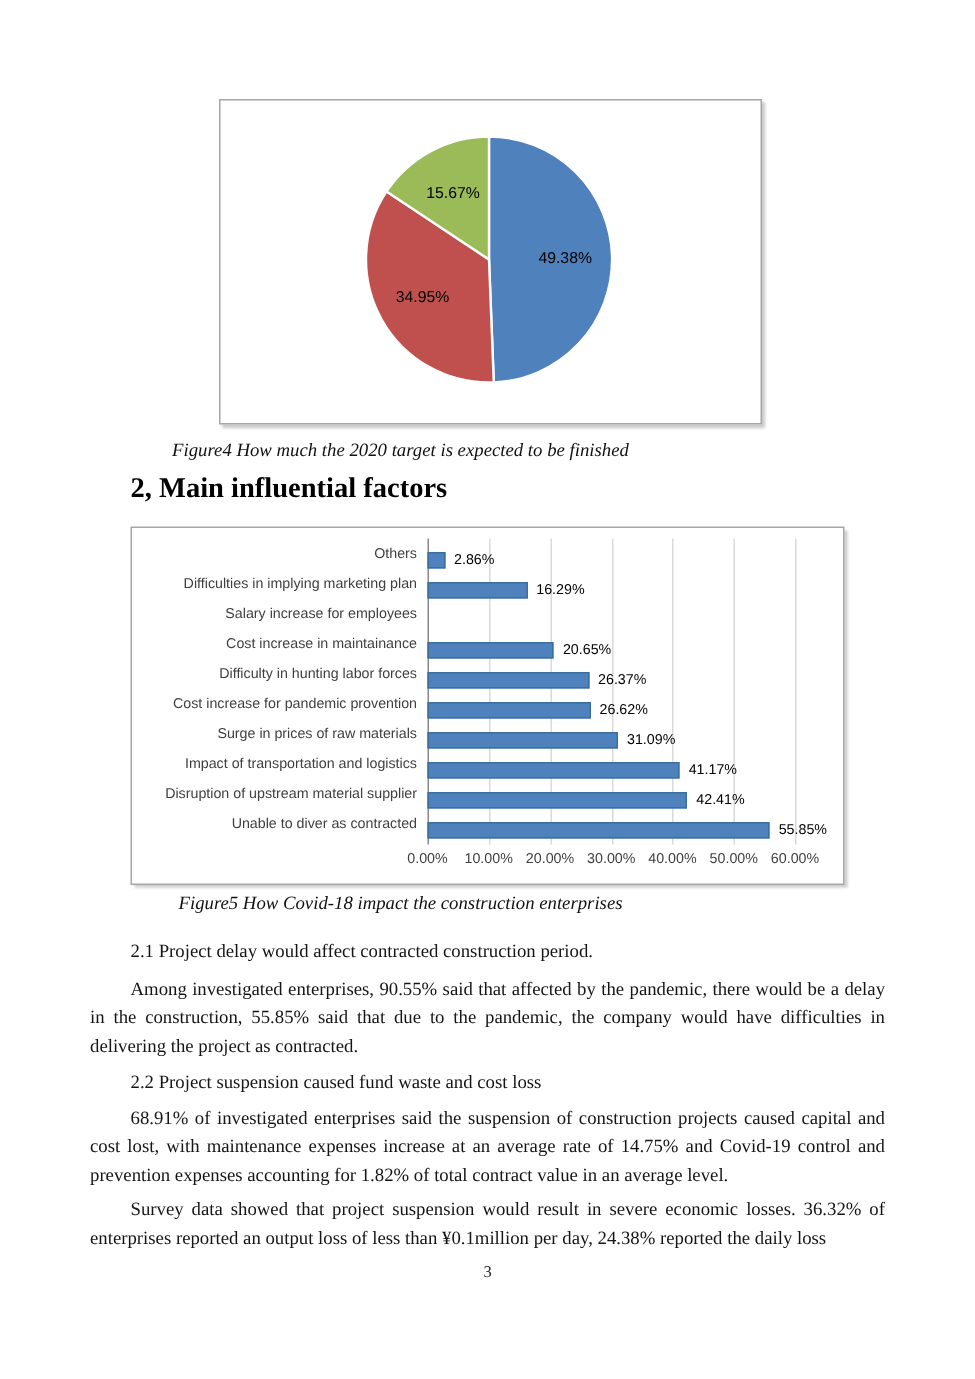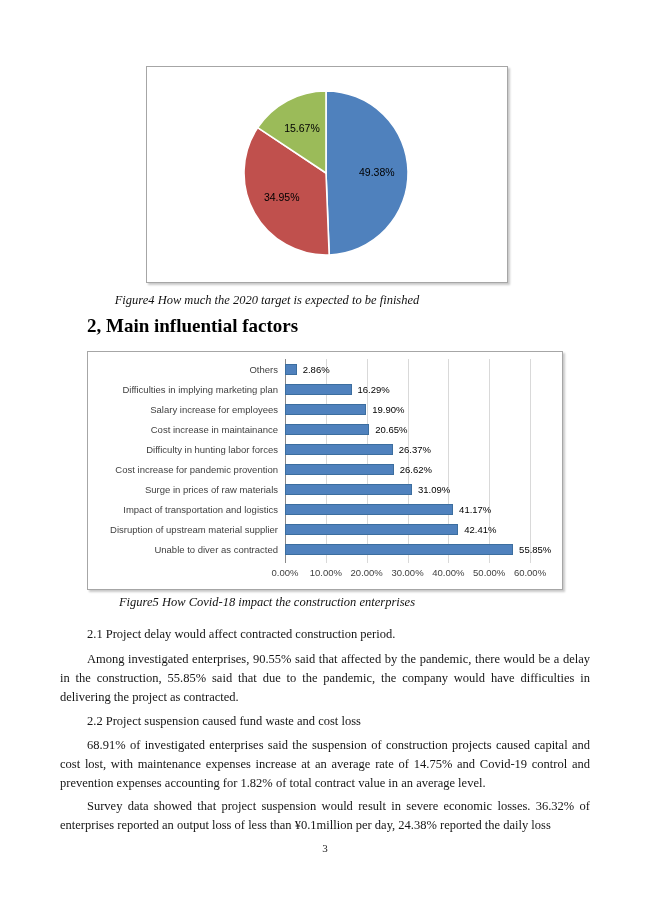--- a/index.html
+++ b/index.html
@@ -11,21 +11,21 @@
   .caption{position:absolute;left:0;width:534px;text-align:center;font-style:italic;font-size:12.5px;color:#111;}
   .caption4{top:293px;}
   .caption5{top:595px;}
   .heading{position:absolute;left:87px;top:315px;font-size:19px;font-weight:bold;margin:0;color:#000;}
   .gridlines{position:absolute;left:197px;top:7px;width:246px;height:204px;}
   .gridline{position:absolute;top:0;bottom:0;width:1px;background:#d9d9d9;}
   .axis-line{position:absolute;left:197px;top:7px;width:1px;height:204px;background:#898989;}
   .bar-rows{position:absolute;left:0;top:7px;right:2px;height:200px;display:flex;flex-direction:column;}
   .bar-row{flex:1;display:flex;align-items:center;min-height:0;}
   .bar-cat{width:190px;text-align:right;padding-right:7px;font-size:9.5px;color:#3f3f3f;white-space:nowrap;}
-  .bar-track{position:relative;flex:1;display:flex;align-items:center;height:100%;}
+  .bar-track{position:relative;flex:1;display:flex;align-items:flex-end;height:100%;}
   .bar-rect{height:11px;background:#4f81bd;border:1px solid #3c6e9f;box-sizing:border-box;}
   .bar-val{font-size:9.5px;color:#000;margin-left:6px;white-space:nowrap;}
   .x-axis{position:absolute;left:0;top:215px;width:100%;height:18px;}
   .x-tick{position:absolute;transform:translateX(-50%);font-size:9.5px;color:#3f3f3f;white-space:nowrap;}
   .pie-label{font-family:"Liberation Sans",sans-serif;font-size:10.5px;fill:#000;}
   .body-text{position:absolute;left:60px;top:618px;width:530px;font-size:12.5px;line-height:19px;color:#151515;}
   .body-text p{margin:0;text-indent:27px;}
   .just{text-align:justify;}
   .mt7{margin-top:7px !important;} .mt6{margin-top:6px !important;}
   .mt5{margin-top:5px !important;} .mt4{margin-top:4px !important;}
@@ -71,24 +71,20 @@
         </div>
         <div class="bar-row">
           <div class="bar-cat">Difficulties in implying marketing plan</div>
           <div class="bar-track">
             <div class="bar-rect" style="width: 66.5px; background: rgb(79, 129, 189); border-color: rgb(60, 110, 159);"></div>
             <div class="bar-val">16.29%</div>
           </div>
         </div>
         <div class="bar-row">
           <div class="bar-cat">Salary increase for employees</div>
-          <div class="bar-track">
-            <div class="bar-rect" style="width: 81.3px; background: rgb(79, 129, 189); border-color: rgb(60, 110, 159);"></div>
-            <div class="bar-val">19.90%</div>
-          </div>
         </div>
         <div class="bar-row">
           <div class="bar-cat">Cost increase in maintainance</div>
           <div class="bar-track">
             <div class="bar-rect" style="width: 84.3px; background: rgb(79, 129, 189); border-color: rgb(60, 110, 159);"></div>
             <div class="bar-val">20.65%</div>
           </div>
         </div>
         <div class="bar-row">
           <div class="bar-cat">Difficulty in hunting labor forces</div>

